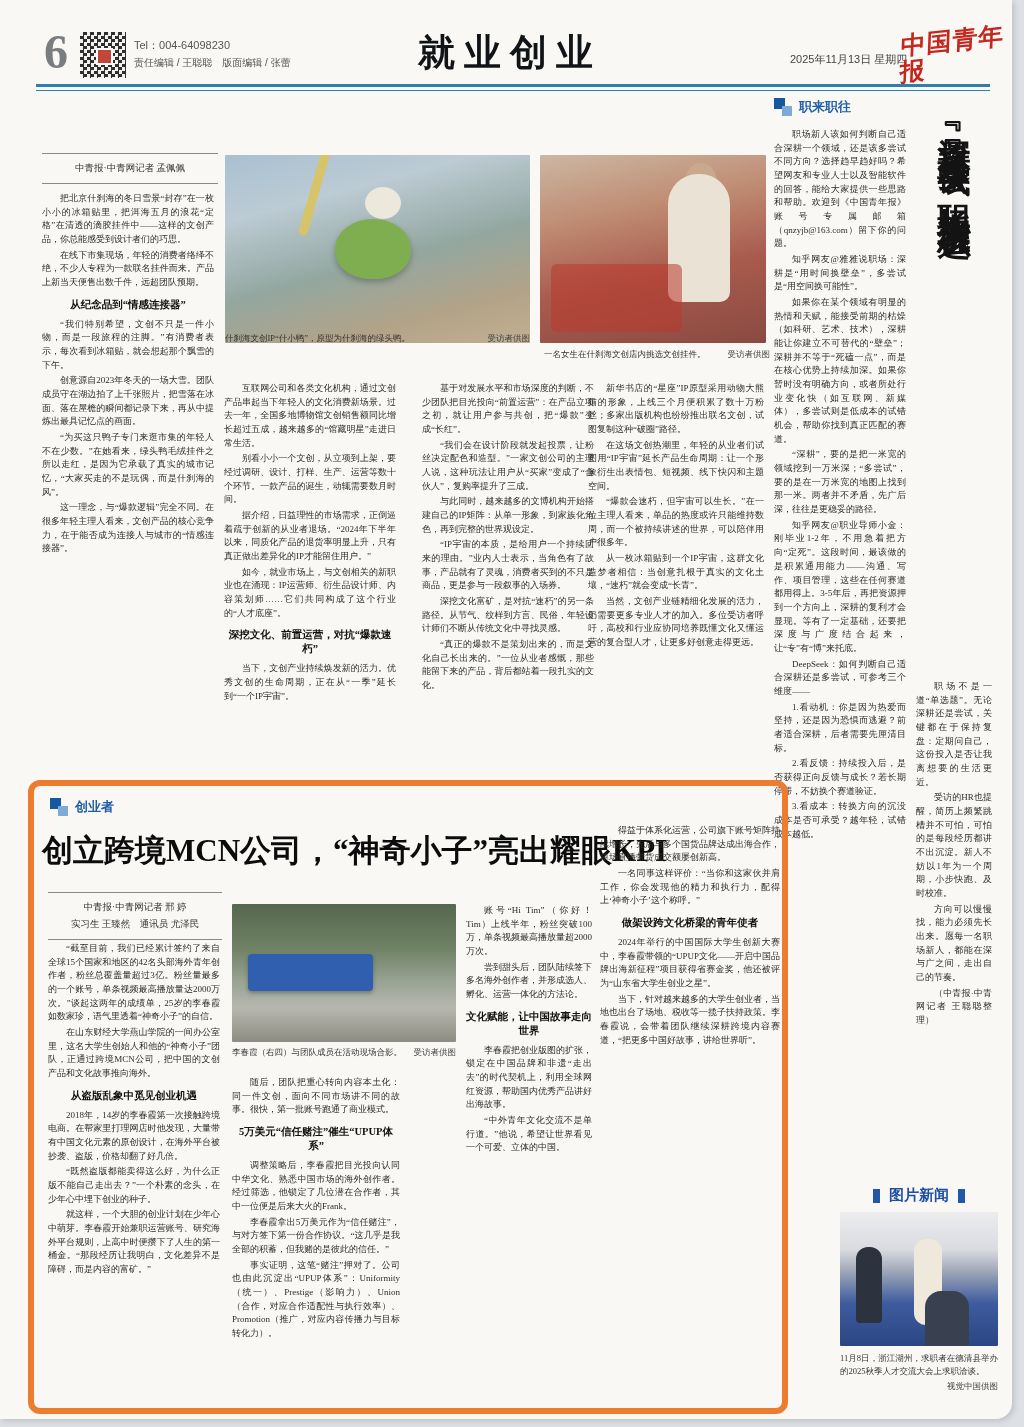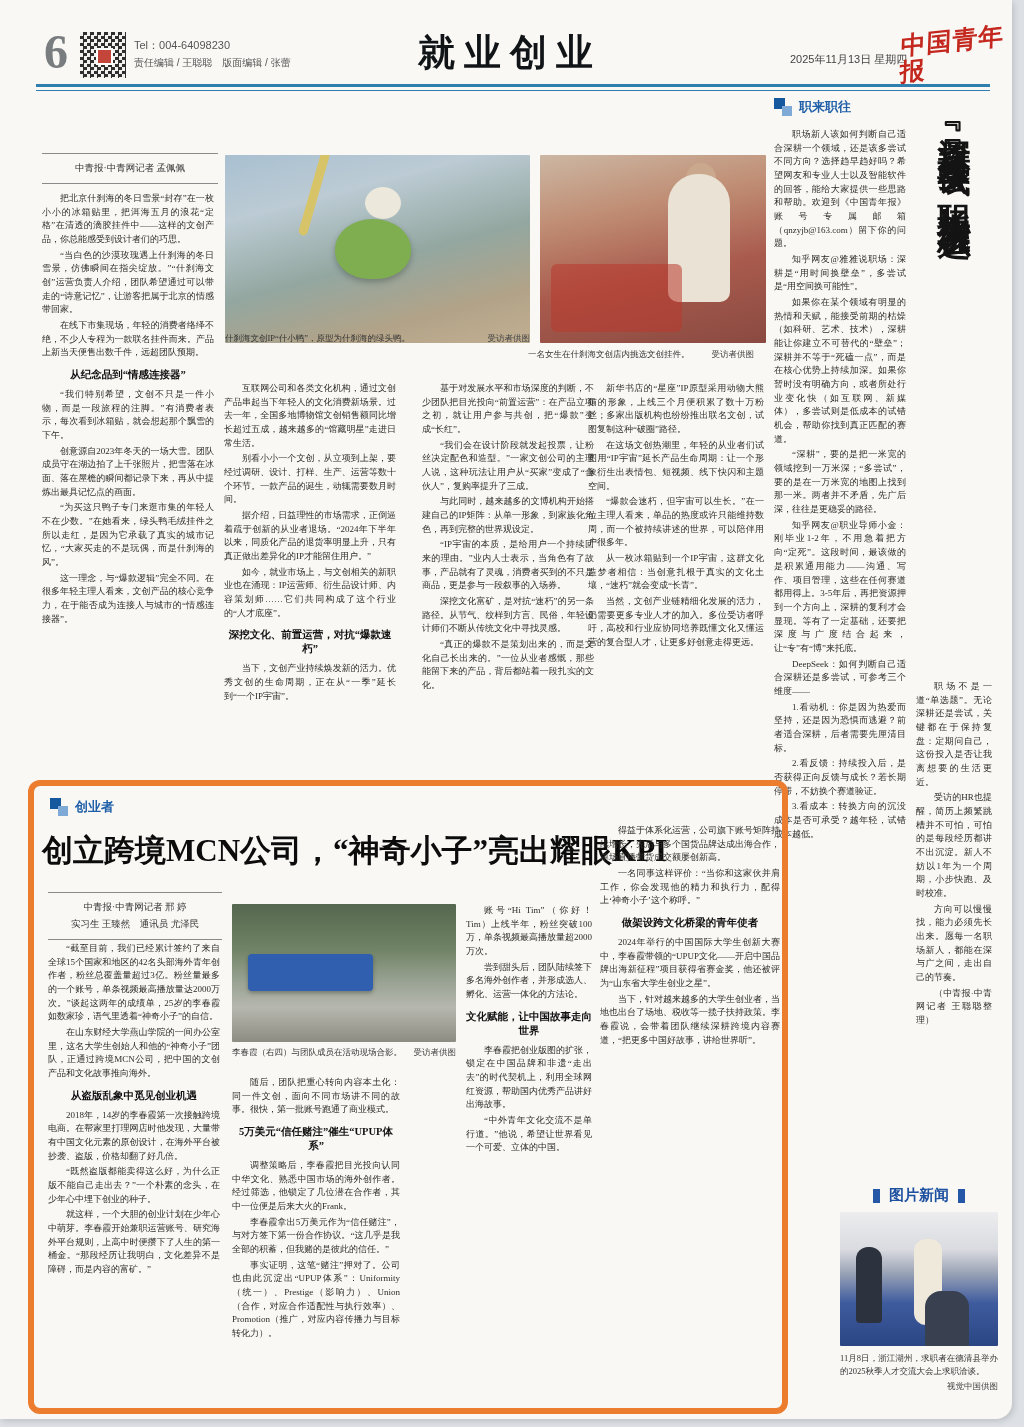--- a/index.html
+++ b/index.html
@@ -108,28 +108,27 @@
   <div class="abs photo photo2" style="left:540px;top:155px;width:226px;height:188px;">
     <div class="fighead"></div>
     <div class="fig"></div>
     <div class="shelf"></div>
   </div>
 
   <div class="abs cap" style="left:225px;top:332px;width:305px;">
     <span class="ctext">什刹海文创IP“什小鸭”，原型为什刹海的绿头鸭。</span>
     <span class="credit">受访者供图</span>
   </div>
-  <div class="abs cap" style="left:528px;top:348px;width:226px;">
+  <div class="abs cap" style="left:544px;top:348px;width:226px;">
     <span class="ctext">一名女生在什刹海文创店内挑选文创挂件。</span>
     <span class="credit">受访者供图</span>
   </div>
 
   <div class="abs cols" style="left:42px;top:192px;width:172px;height:586px;">
       <div class="colp">把北京什刹海的冬日雪景“封存”在一枚小小的冰箱贴里，把洱海五月的浪花“定格”在清透的滴胶挂件中——这样的文创产品，你总能感受到设计者们的巧思。</div>
-      <div class="colp">“当白色的沙漠玫瑰遇上什刹海的冬日雪景，仿佛瞬间在指尖绽放。”“什刹海文创”运营负责人介绍，团队希望通过可以带走的“诗意记忆”，让游客把属于北京的情感带回家。</div>
       <div class="colp">在线下市集现场，年轻的消费者络绎不绝，不少人专程为一款联名挂件而来。产品上新当天便售出数千件，远超团队预期。</div>
       <div class="colhead">从纪念品到“情感连接器”</div>
       <div class="colp">“我们特别希望，文创不只是一件小物，而是一段旅程的注脚。”有消费者表示，每次看到冰箱贴，就会想起那个飘雪的下午。</div>
       <div class="colp">创意源自2023年冬天的一场大雪。团队成员守在湖边拍了上千张照片，把雪落在冰面、落在屋檐的瞬间都记录下来，再从中提炼出最具记忆点的画面。</div>
       <div class="colp">“为买这只鸭子专门来逛市集的年轻人不在少数。”在她看来，绿头鸭毛绒挂件之所以走红，是因为它承载了真实的城市记忆，“大家买走的不是玩偶，而是什刹海的风”。</div>
       <div class="colp">这一理念，与“爆款逻辑”完全不同。在很多年轻主理人看来，文创产品的核心竞争力，在于能否成为连接人与城市的“情感连接器”。</div>
     </div>
   <div class="abs cols" style="left:224px;top:382px;width:172px;height:396px;">
       <div class="colp">互联网公司和各类文化机构，通过文创产品串起当下年轻人的文化消费新场景。过去一年，全国多地博物馆文创销售额同比增长超过五成，越来越多的“馆藏明星”走进日常生活。</div>
       <div class="colp">别看小小一个文创，从立项到上架，要经过调研、设计、打样、生产、运营等数十个环节。一款产品的诞生，动辄需要数月时间。</div>

